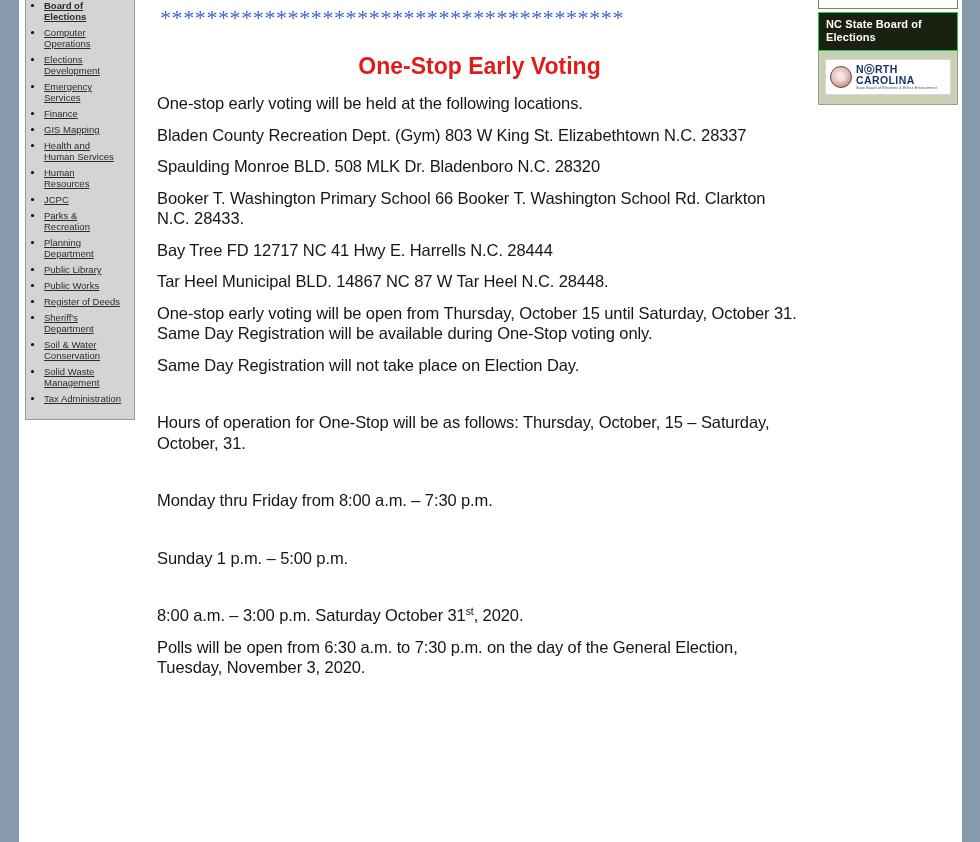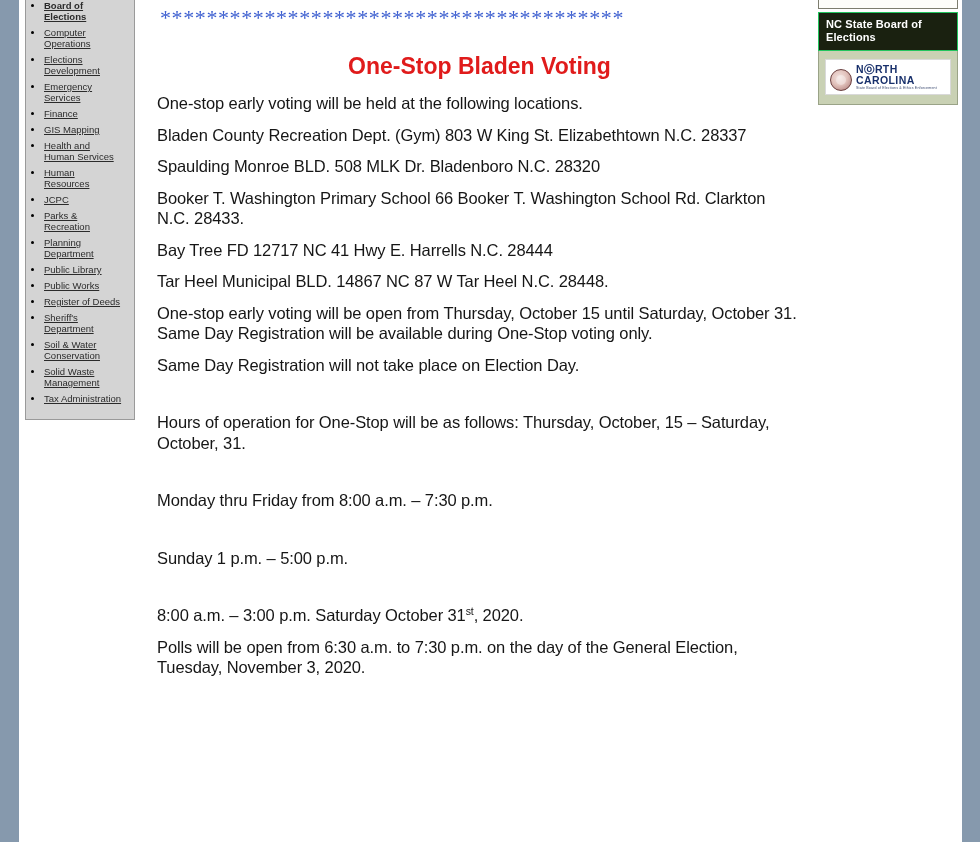--- a/index.html
+++ b/index.html
@@ -142,21 +142,21 @@
     background: #c9d1b4;
     border: 1px solid #9aa387;
     border-top: none;
     padding: 8px 6px 9px 6px;
   }
   .logo-card {
     background: #ffffff;
     border: 1px solid #d9d9d9;
     padding: 3px 4px;
     display: flex;
-    align-items: flex-end;
+    align-items: center;
     gap: 4px;
   }
   .seal {
     width: 22px; height: 22px; flex: 0 0 22px;
     border-radius: 50%;
     background: radial-gradient(circle at 42% 38%, #f3e3e0 0%, #e2c3bd 45%, #c59b97 72%, #8e5f5c 100%);
     border: 1.5px solid #6b3f3f;
     position: relative;
     overflow: hidden;
   }
@@ -213,21 +213,21 @@
         <li><span class="nav-link">Soil &amp; Water Conservation</span></li>
         <li><span class="nav-link">Solid Waste Management</span></li>
         <li><span class="nav-link">Tax Administration</span></li>
       </ul>
   </nav>
 
   <main id="main">
 
     <div id="asterisk-band">****************************************</div>
 
-    <h1 id="doc-title">One-Stop Bladen Voting</h1>
+    <h1 id="doc-title">One-Stop Early Voting</h1>
 
     <p class="body-p">One-stop early voting will be held at the following locations.</p>
     <p class="body-p">Bladen County Recreation Dept. (Gym) 803 W King St. Elizabethtown N.C. 28337</p>
     <p class="body-p">Spaulding Monroe BLD. 508 MLK Dr. Bladenboro N.C. 28320</p>
     <p class="body-p">Booker T. Washington Primary School 66 Booker T. Washington School Rd. Clarkton N.C. 28433.</p>
     <p class="body-p">Bay Tree FD 12717 NC 41 Hwy E. Harrells N.C. 28444</p>
     <p class="body-p">Tar Heel Municipal BLD. 14867 NC 87 W Tar Heel N.C. 28448.</p>
     <p class="body-p">One-stop early voting will be open from Thursday, October 15 until Saturday, October 31. Same Day Registration will be available during One-Stop voting only.</p>
     <p class="body-p gap">Same Day Registration will not take place on Election Day.</p>
 

